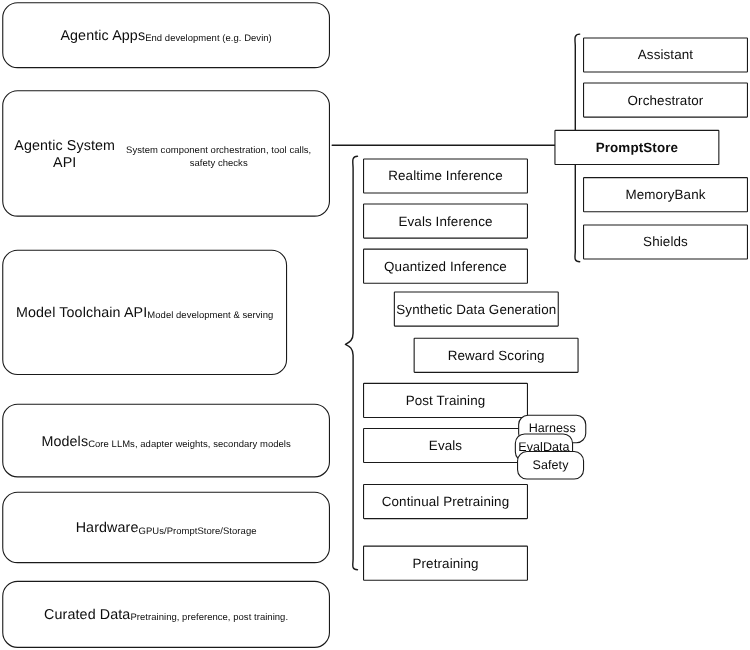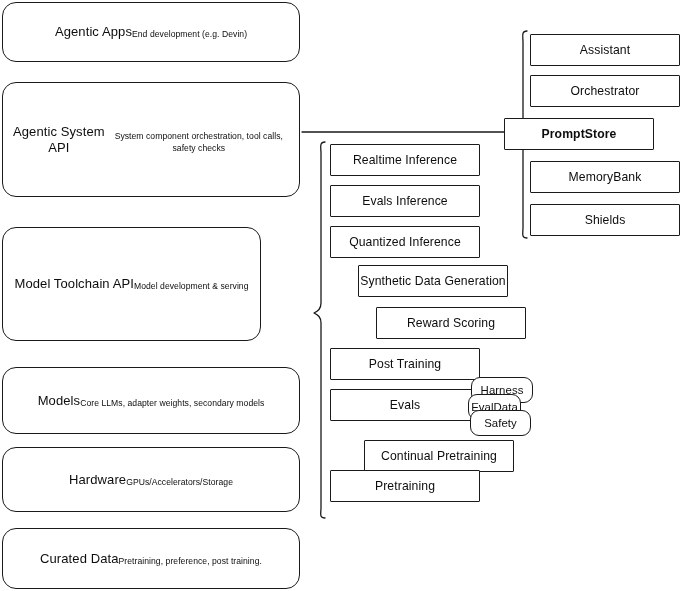--- a/index.html
+++ b/index.html
@@ -117,21 +117,21 @@
     <div class="layer-sub">Model development &amp; serving</div>
   </div>
 
   <div class="layer-box" style="left:2px; top:367px; width:298px; height:67px;">
     <div class="layer-title">Models</div>
     <div class="layer-sub">Core LLMs, adapter weights, secondary models</div>
   </div>
 
   <div class="layer-box" style="left:2px; top:447px; width:298px; height:65px;">
     <div class="layer-title">Hardware</div>
-    <div class="layer-sub">GPUs/Accelerators/Storage</div>
+    <div class="layer-sub">GPUs/PromptStore/Storage</div>
   </div>
 
   <div class="layer-box" style="left:2px; top:528px; width:298px; height:61px;">
     <div class="layer-title">Curated Data</div>
     <div class="layer-sub">Pretraining, preference, post training.</div>
   </div>
 
   <svg id="connectors" viewBox="0 0 682 591" xmlns="http://www.w3.org/2000/svg">
 
     <line x1="302" y1="132" x2="521" y2="132"></line>
@@ -167,24 +167,24 @@
   </div>
   <div class="cap-box" style="left:330px; top:307px;margin-left:46px;">
     <span>Reward Scoring</span>
   </div>
   <div class="cap-box" style="left:330px; top:348px;">
     <span>Post Training</span>
   </div>
   <div class="cap-box" style="left:330px; top:389px;">
     <span>Evals</span>
   </div>
-  <div class="cap-box" style="left:330px; top:440px;margin-left:34px;">
+  <div class="cap-box" style="left:330px; top:440px;">
     <span>Continual Pretraining</span>
   </div>
-  <div class="cap-box" style="left:330px; top:470px;justify-content:center;">
+  <div class="cap-box" style="left:330px; top:496px;justify-content:center;">
     <span>Pretraining</span>
   </div>
 
   <div class="pill" style="left:471px; top:377px; width:62px;">
     <span>Harness</span>
   </div>
   <div class="pill" style="left:468px; top:394px; width:53px;">
     <span>EvalData</span>
   </div>
   <div class="pill" style="left:470px; top:410px; width:61px;">

